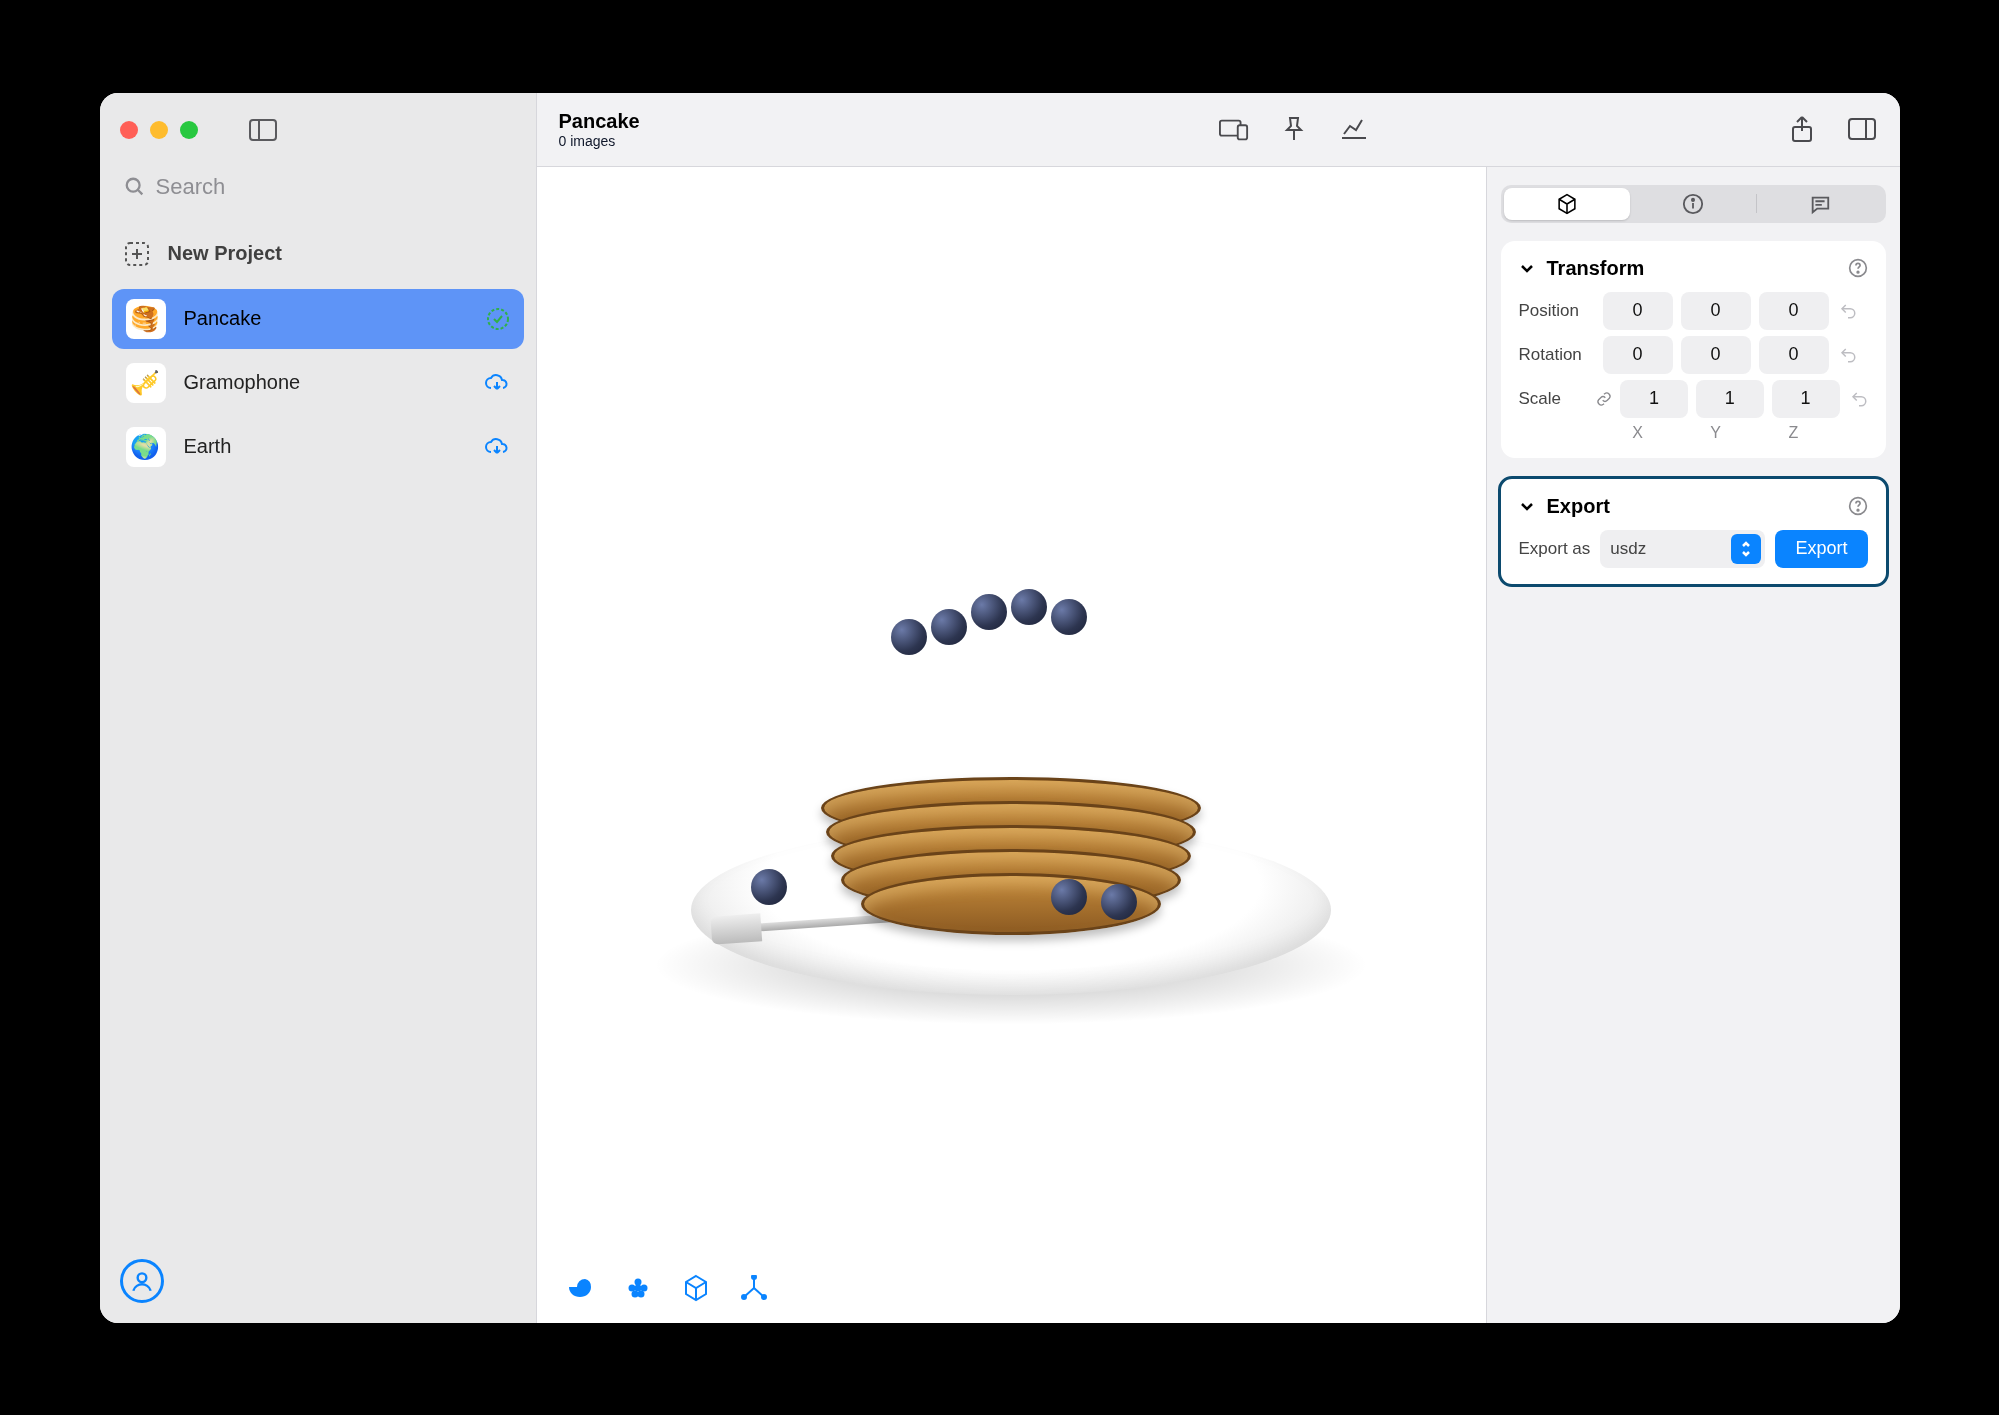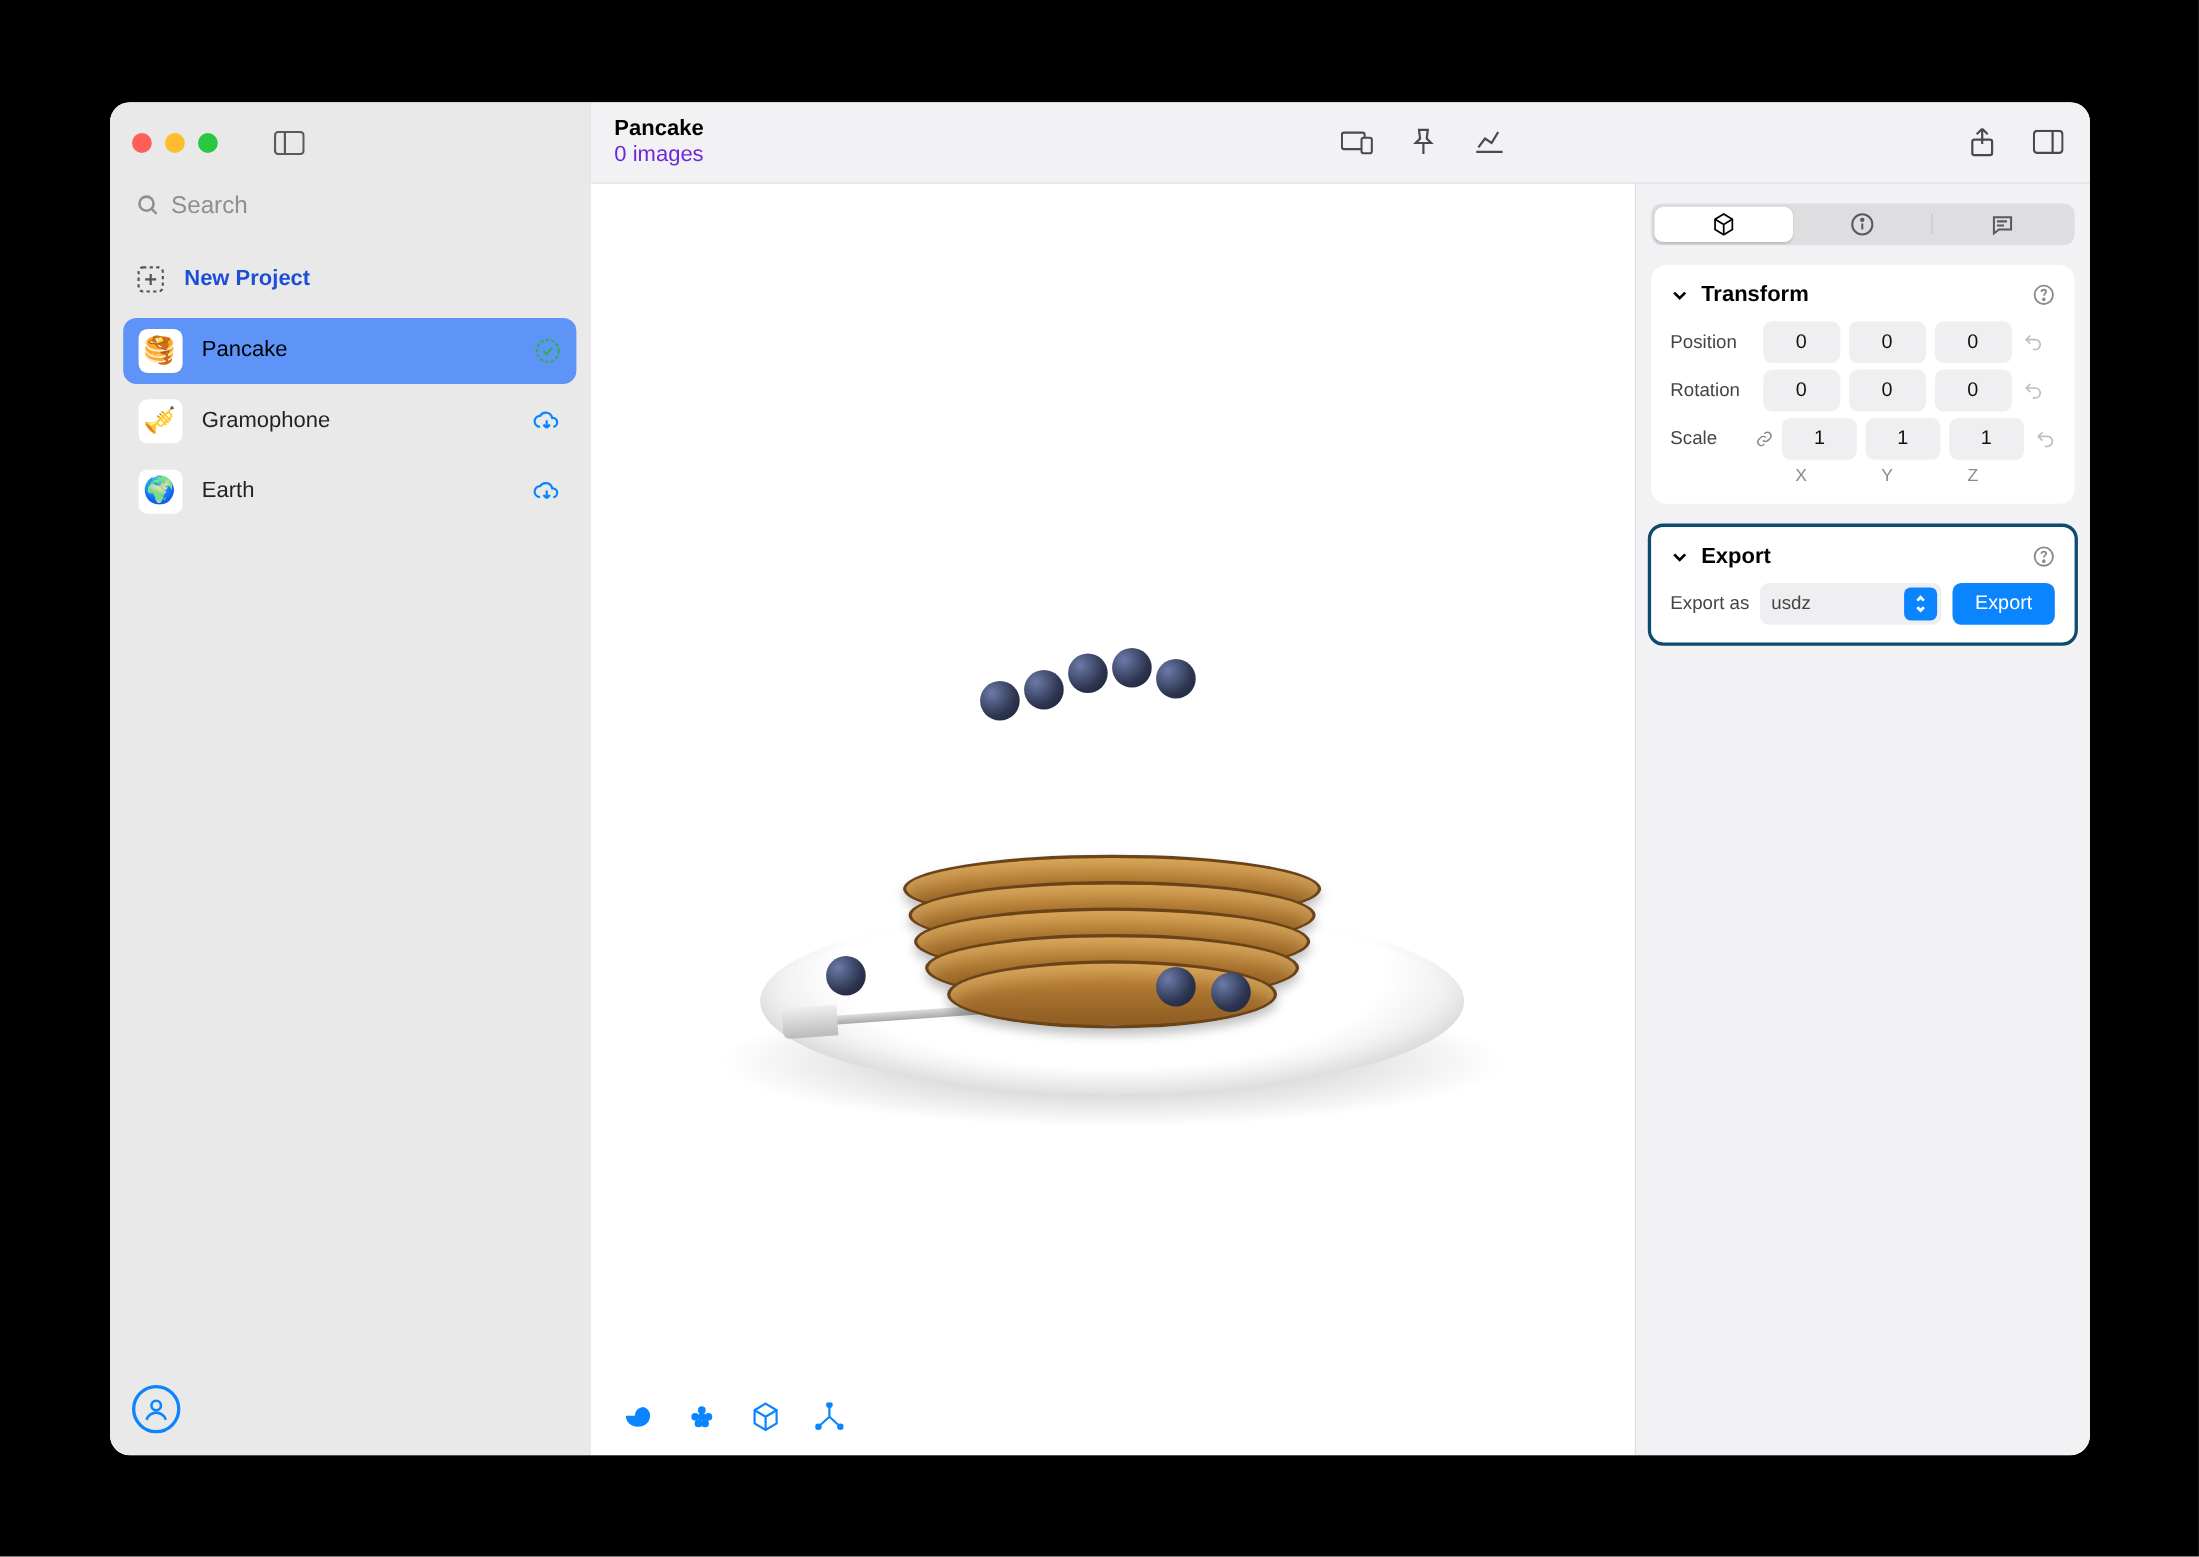--- a/index.html
+++ b/index.html
@@ -47,21 +47,21 @@
     display:flex; align-items:center;
     gap:10px;
     color:#8e8e93;
     font-size:22px;
     padding: 0 8px;
   }
   .search svg{color:#8e8e93;}
   .new-project {
     margin: 10px 16px;
     display:flex; align-items:center; gap:18px;
-    font-size:20px; font-weight:600; color:#1d4ed8;
+    font-size:20px; font-weight:600; color:#404040;
     padding: 8px 8px;
   }
   .section-label {
     padding: 14px 20px 6px 20px;
     font-size:18px; color:#8a8a8e; font-weight:500;
   }
   .plist { margin: 4px 12px; display:flex; flex-direction:column; gap:4px; }
   .pitem {
     display:flex; align-items:center; gap:18px;
     padding: 10px 14px;
@@ -93,21 +93,21 @@
   .toolbar {
     height:74px;
     background:#f2f2f4;
     border-bottom:1px solid #d7d7dc;
     display:flex; align-items:center;
     padding:0 22px;
     gap:12px;
   }
   .title-block { display:flex; flex-direction:column; }
   .title-block .t1 { font-size:20px; font-weight:700; color:#000; }
-  .title-block .t2 { font-size:20px; color:#6d28d9; }
+  .title-block .t2 { font-size:14px; color:#0f172a; }
   .tool-group { display:flex; gap:30px; margin-left:auto; margin-right:auto; color:#4a4a4e; position:relative; left:80px;}
   .tool-right { display:flex; gap:30px; color:#4a4a4e; }
   .icon-btn { width:30px; height:30px; display:flex; align-items:center; justify-content:center; }
 
   .content {
     flex:1;
     display:flex;
   }
   .viewport {
     flex:1;

